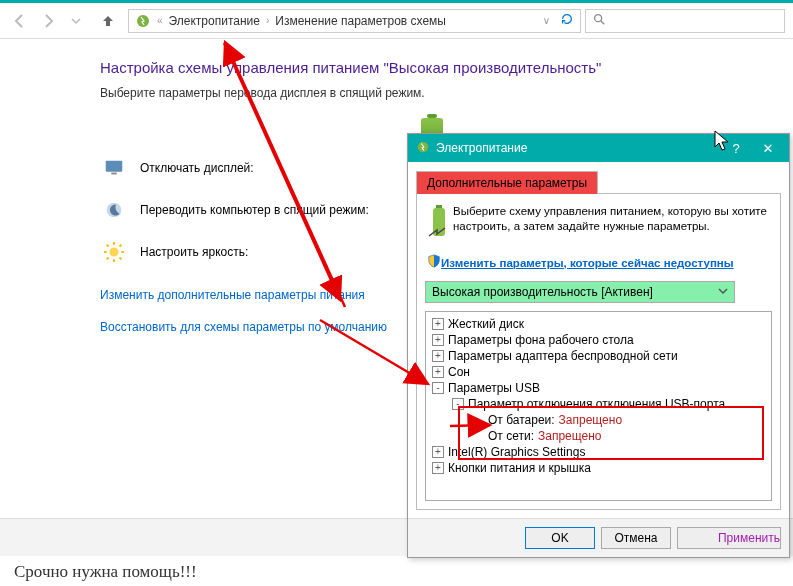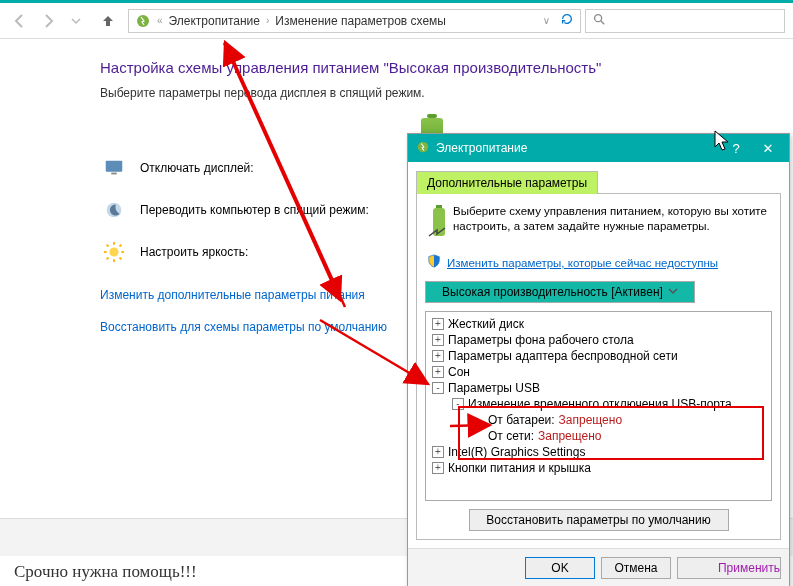--- a/index.html
+++ b/index.html
@@ -38,29 +38,29 @@
 .bottom-border { position: absolute; left: 0; right: 0; bottom: 30px; height: 38px; border-top: 1px solid #ddd; background: #f3f3f3; }
 .bottom-text { position: absolute; left: 14px; bottom: 4px; font-size: 17px; color: #333; font-family: Georgia, serif; }
 
 
 .dialog { position: absolute; left: 407px; top: 133px; width: 383px; background: #fff; border: 1px solid #999; box-shadow: 2px 2px 6px rgba(0,0,0,0.2); }
 .dlg-title { background: #00aba9; color: #fff; height: 28px; display: flex; align-items: center; padding: 0 8px; gap: 6px; position: relative; }
 .dlg-title .spacer { flex: 1; }
 .dlg-title .win-btn { width: 26px; height: 22px; display: flex; align-items: center; justify-content: center; color: #fff; font-size: 13px; }
 .dlg-body { padding: 8px; }
 .tab-strip { display: flex; border-bottom: 1px solid #bbb; }
-.tab { padding: 4px 10px; border: 1px solid #bbb; border-bottom: none; background: #bef264; position: relative; top: 1px; font-size: 12px; }
+.tab { padding: 4px 10px; border: 1px solid #bbb; border-bottom: none; background: #ef4444; position: relative; top: 1px; font-size: 12px; }
 .tab-panel { border: 1px solid #bbb; border-top: none; padding: 10px 8px 8px 8px; }
 .adv-row { display: flex; gap: 0; align-items: flex-start; margin-bottom: 8px; }
 .adv-row .bat { width: 34px; height: 42px; }
 .adv-row .bat .plug { width: 28px; height: 38px; }
 .adv-text { font-size: 11.5px; line-height: 1.3; }
-.shield-link { display: flex; align-items: center; gap: 6px; margin: 6px 0 10px 2px; }
+.shield-link { display: flex; align-items: center; margin: 6px 0 10px 2px; font-weight: bold; }
 .shield-link a { color: #0066cc; font-size: 11.5px; }
-.plan-dd { width: 270px; height: 22px; border: 1px solid #aaa; background: #14b8a6; display: flex; align-items: center; padding: 0 16px; justify-content: space-between; font-size: 12px; margin-bottom: 8px; }
+.plan-dd { width: 310px; height: 22px; border: 1px solid #aaa; background: #86efac; display: flex; align-items: center; padding: 0 6px; justify-content: space-between; font-size: 12px; margin-bottom: 8px; }
 .tree { border: 1px solid #aaa; height: 190px; overflow: auto; background: #fff; font-size: 12px; padding: 4px 2px; position: relative; }
 .tree-item { display: flex; align-items: center; gap: 4px; padding: 1px 0; white-space: nowrap; }
 .tree .exp { width: 12px; height: 12px; border: 1px solid #888; display: inline-flex; align-items: center; justify-content: center; font-size: 10px; line-height: 1; color: #555; background: #fff; margin-left: 2px; }
 .tree .lvl-0 { padding-left: 2px; }
 .tree .lvl-1 { padding-left: 22px; }
 .tree .lvl-2 { padding-left: 42px; }
 .val-link { color: #b91c1c; }
 .red-box { position: absolute; border: 2px solid #e40000; pointer-events: none; }
 .restore-btn { width: 260px; height: 22px; border: 1px solid #aaa; background: #eee; margin: 8px auto 0 auto; display: block; font-size: 12px; }
 .dlg-buttons { display: flex; justify-content: flex-end; gap: 6px; padding: 8px; border-top: 1px solid #ddd; background: #f3f3f3; align-items: center; }
@@ -266,42 +266,41 @@
           <div class="tree-item lvl-0">
             <span class="exp">+</span>
             <span>Сон</span>
           </div>
           <div class="tree-item lvl-0">
             <span class="exp">-</span>
             <span>Параметры USB</span>
           </div>
           <div class="tree-item lvl-1">
             <span class="exp">-</span>
-            <span>Изменение временного отключения USB-порта</span>
+            <span>Параметр отключения отключения USB-порта</span>
           </div>
           <div class="tree-item lvl-2">
             <span style="width: 14px; display: inline-block;"></span>
             <span>От батареи:</span>
             <span class="val-link"> Запрещено</span>
           </div>
           <div class="tree-item lvl-2">
             <span style="width: 14px; display: inline-block;"></span>
             <span>От сети:</span>
             <span class="val-link"> Запрещено</span>
           </div>
           <div class="tree-item lvl-0">
             <span class="exp">+</span>
             <span>Intel(R) Graphics Settings</span>
           </div>
           <div class="tree-item lvl-0">
             <span class="exp">+</span>
             <span>Кнопки питания и крышка</span>
           </div>
         </div>
-      <button class="restore-btn">Восстановить параметры по умолчанию</button>
     </div>
   </div>
   <div class="dlg-buttons">
     <button class="ok">OK</button>
     <button>Отмена</button>
     <button class="apply">Применить</button>
   </div>
 </div>
 
 <svg class="arrows">

